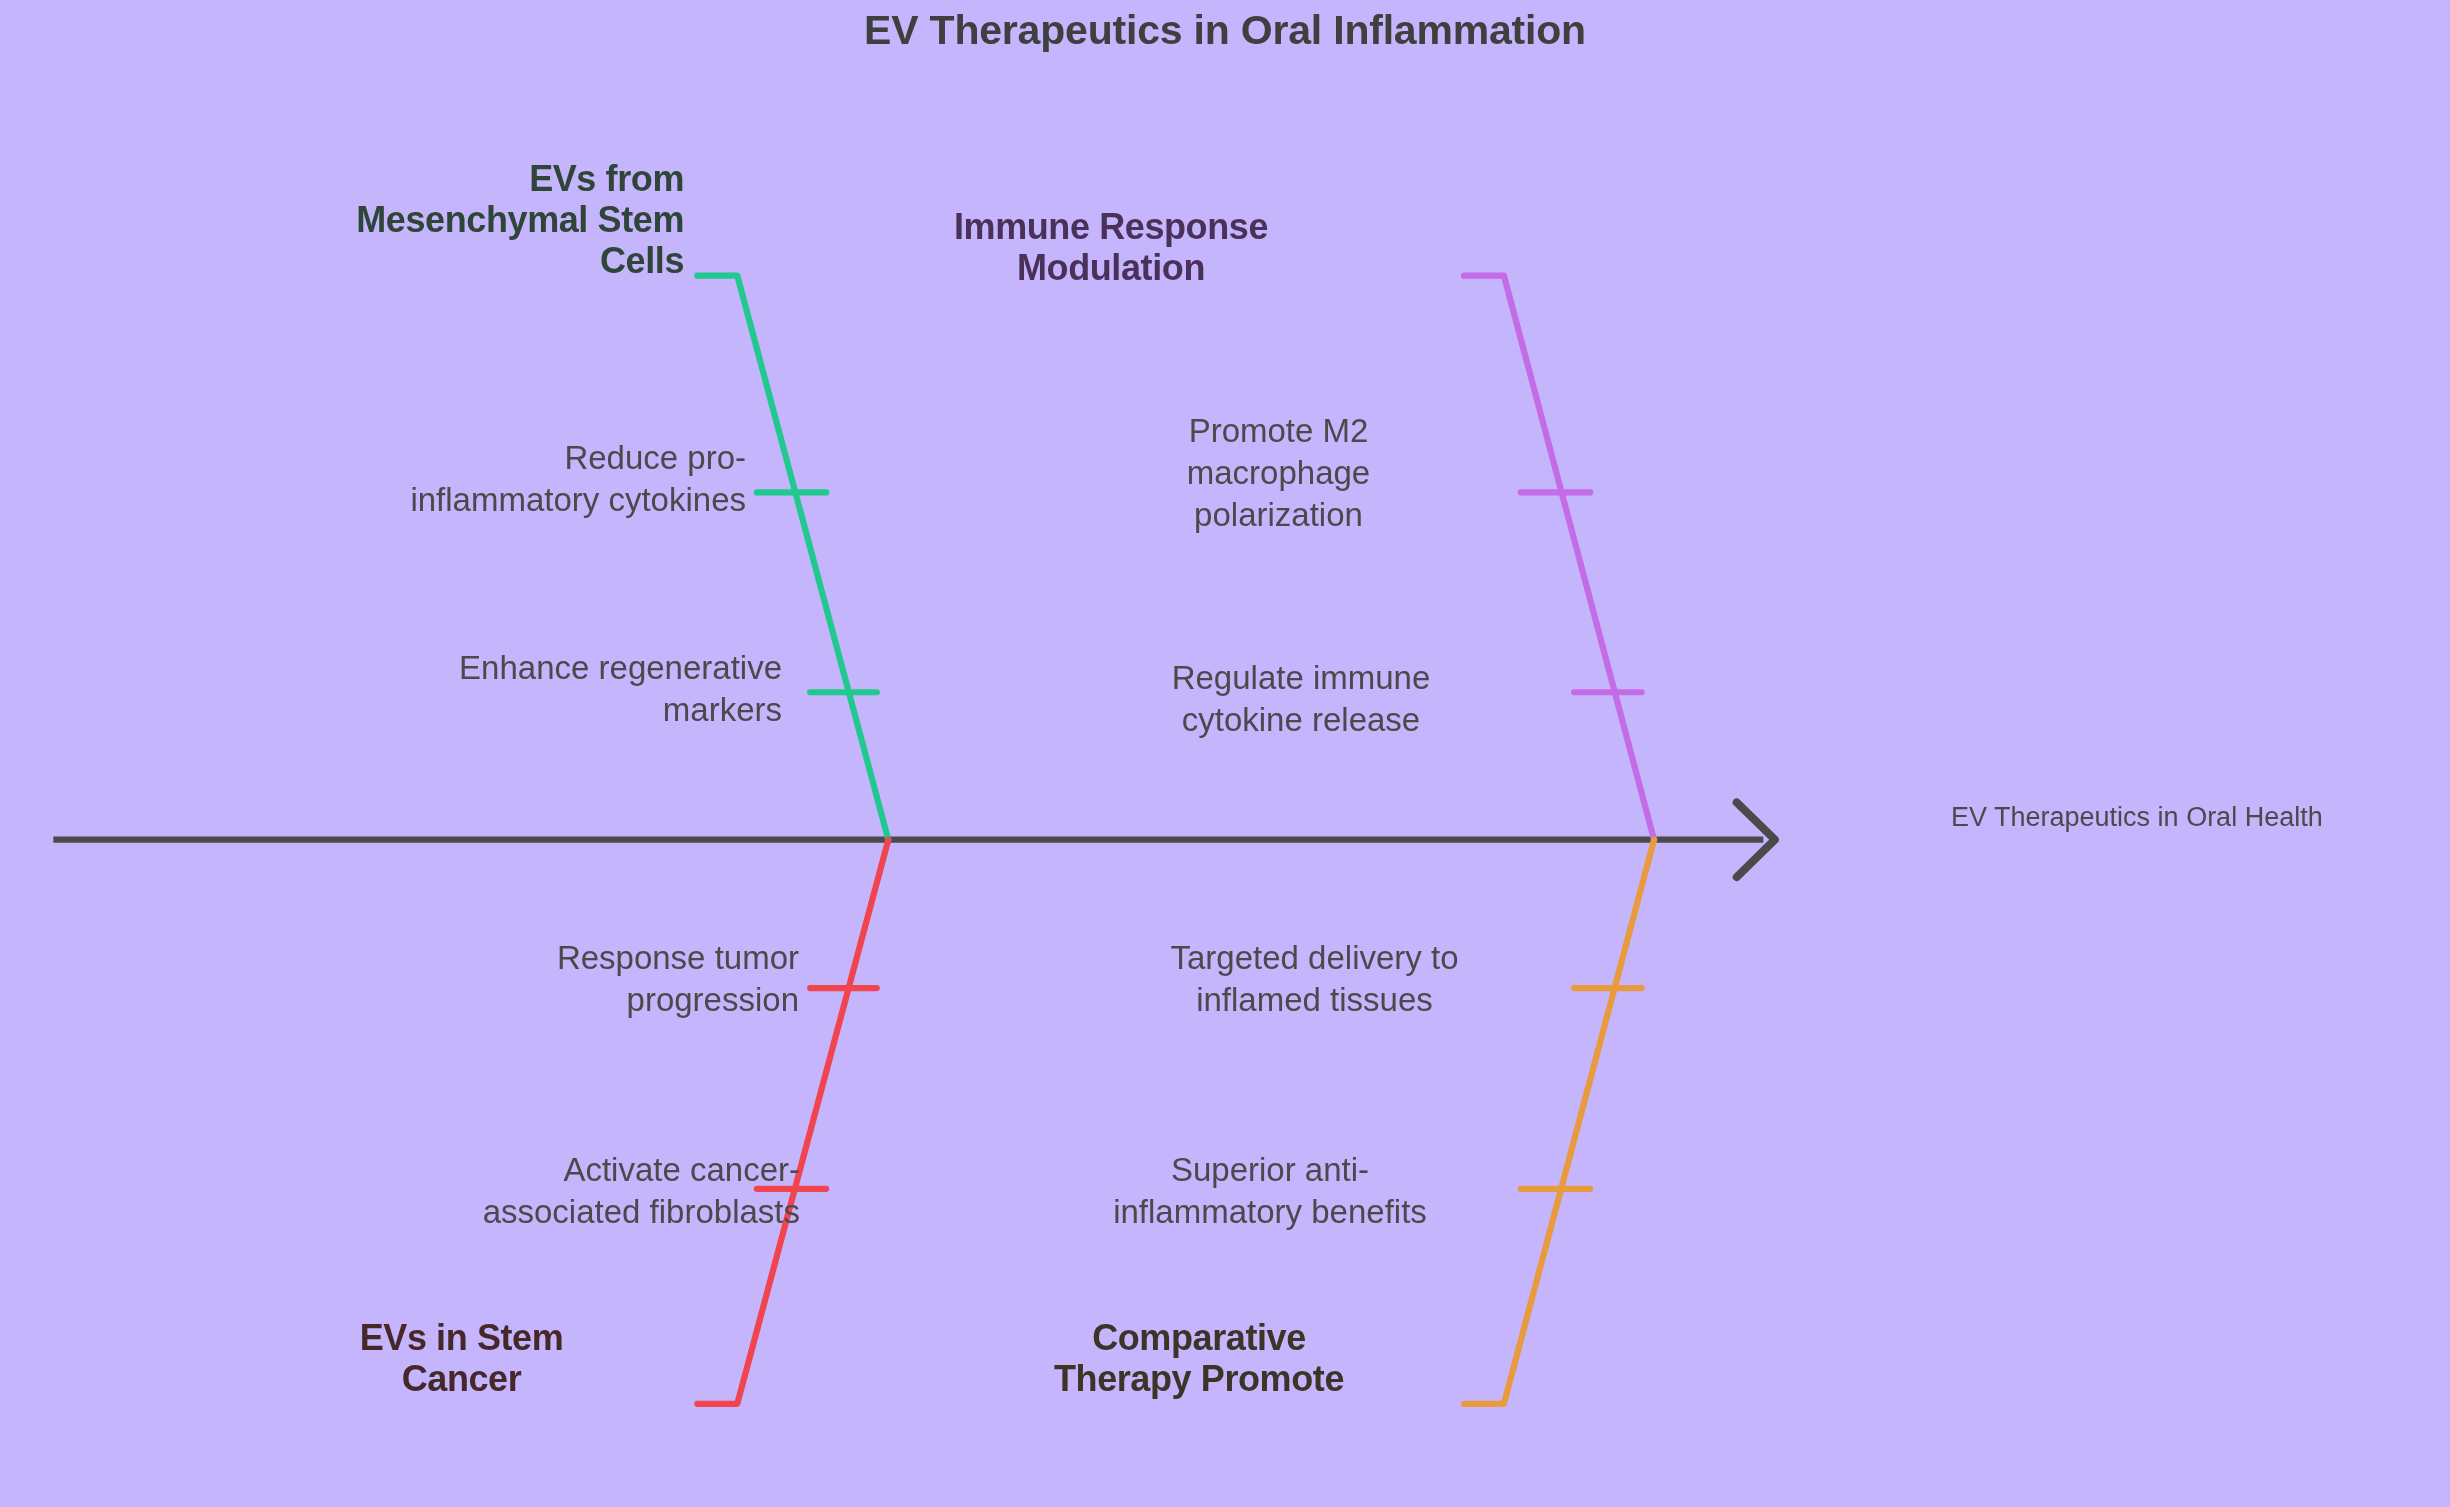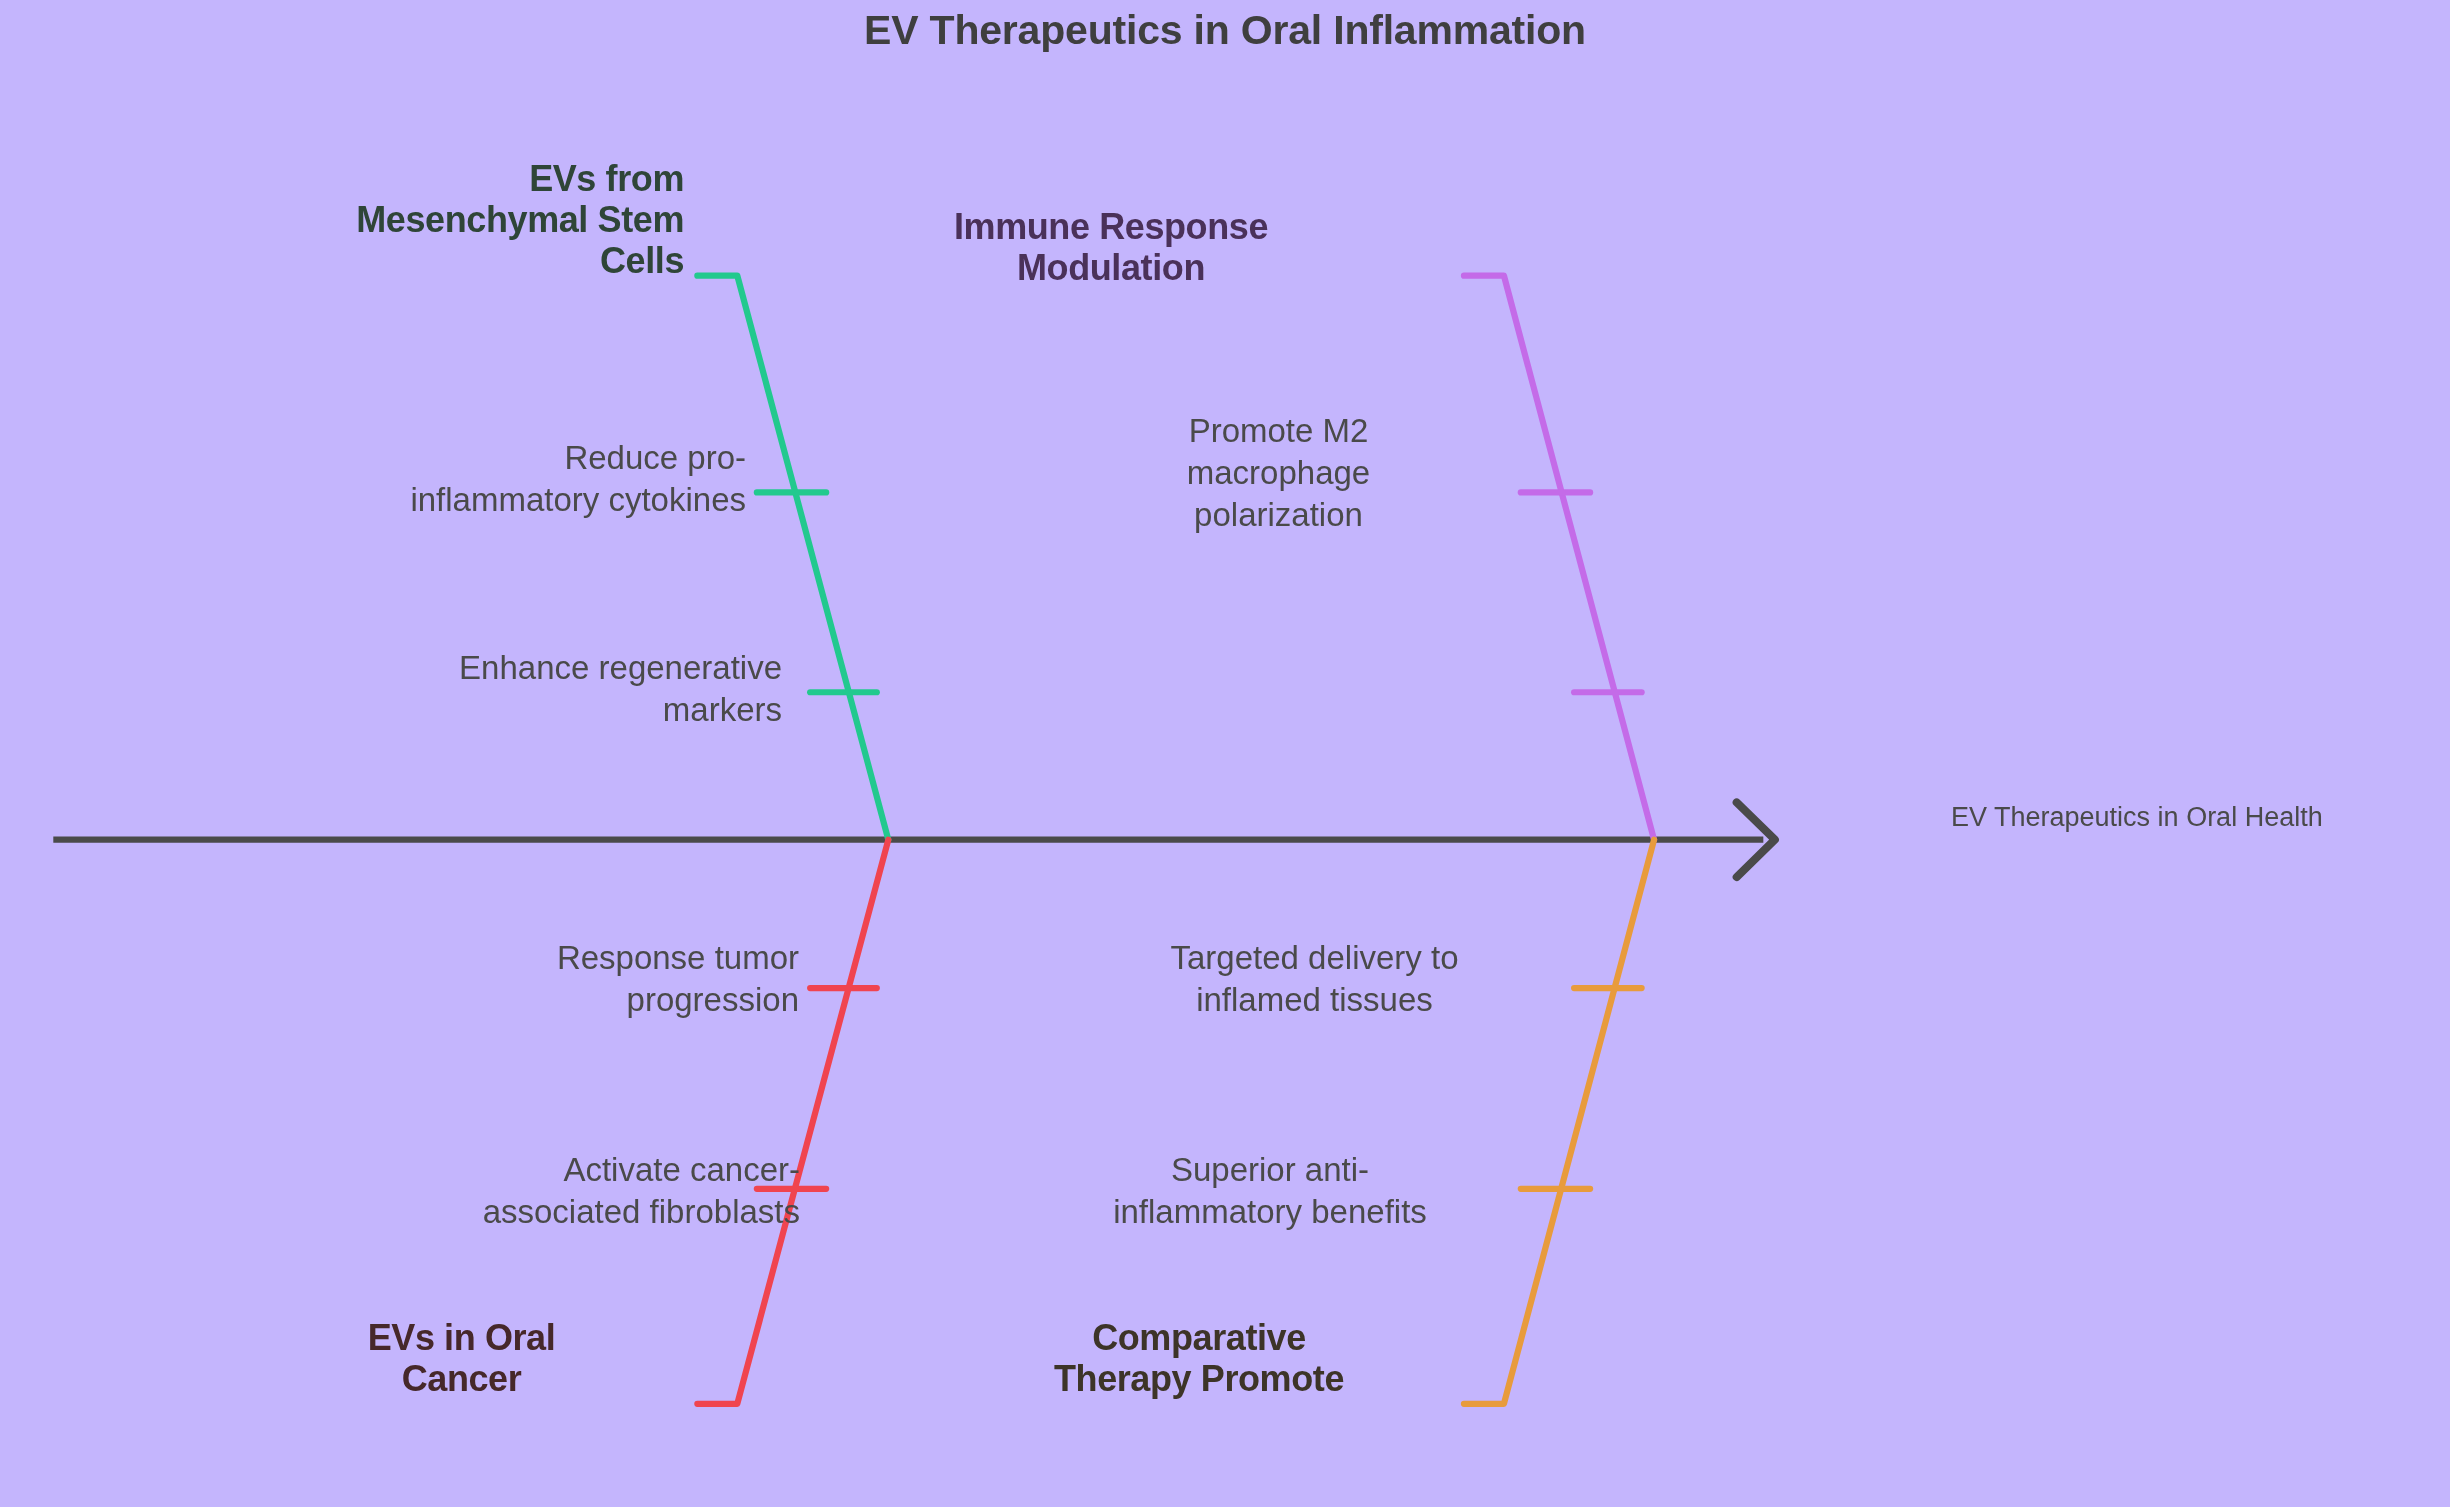--- a/index.html
+++ b/index.html
@@ -121,36 +121,38 @@
 
   <div class="lbl diagram-title">EV Therapeutics in Oral Inflammation</div>
 
   <div class="lbl cat-label cat-tl">EVs from
 Mesenchymal Stem
 Cells</div>
 
   <div class="lbl cat-label cat-tr">Immune Response
 Modulation</div>
 
-  <div class="lbl cat-label cat-bl">EVs in Oral
+  <div class="lbl cat-label cat-bl">EVs in Stem
 Cancer</div>
 
   <div class="lbl cat-label cat-br">Comparative
 Therapy Promote</div>
 
   <div class="lbl sub-label sub-tl-1">Reduce pro-
 inflammatory cytokines</div>
 
   <div class="lbl sub-label sub-tl-2">Enhance regenerative
 markers</div>
 
   <div class="lbl sub-label sub-tr-1">Promote M2
 macrophage
 polarization</div>
 
+  <div class="lbl sub-label sub-tr-2">Regulate immune
+cytokine release</div>
 
   <div class="lbl sub-label sub-bl-1">Response tumor
 progression</div>
 
   <div class="lbl sub-label sub-bl-2">Activate cancer-
 associated fibroblasts</div>
 
   <div class="lbl sub-label sub-br-1">Targeted delivery to
 inflamed tissues</div>
 

